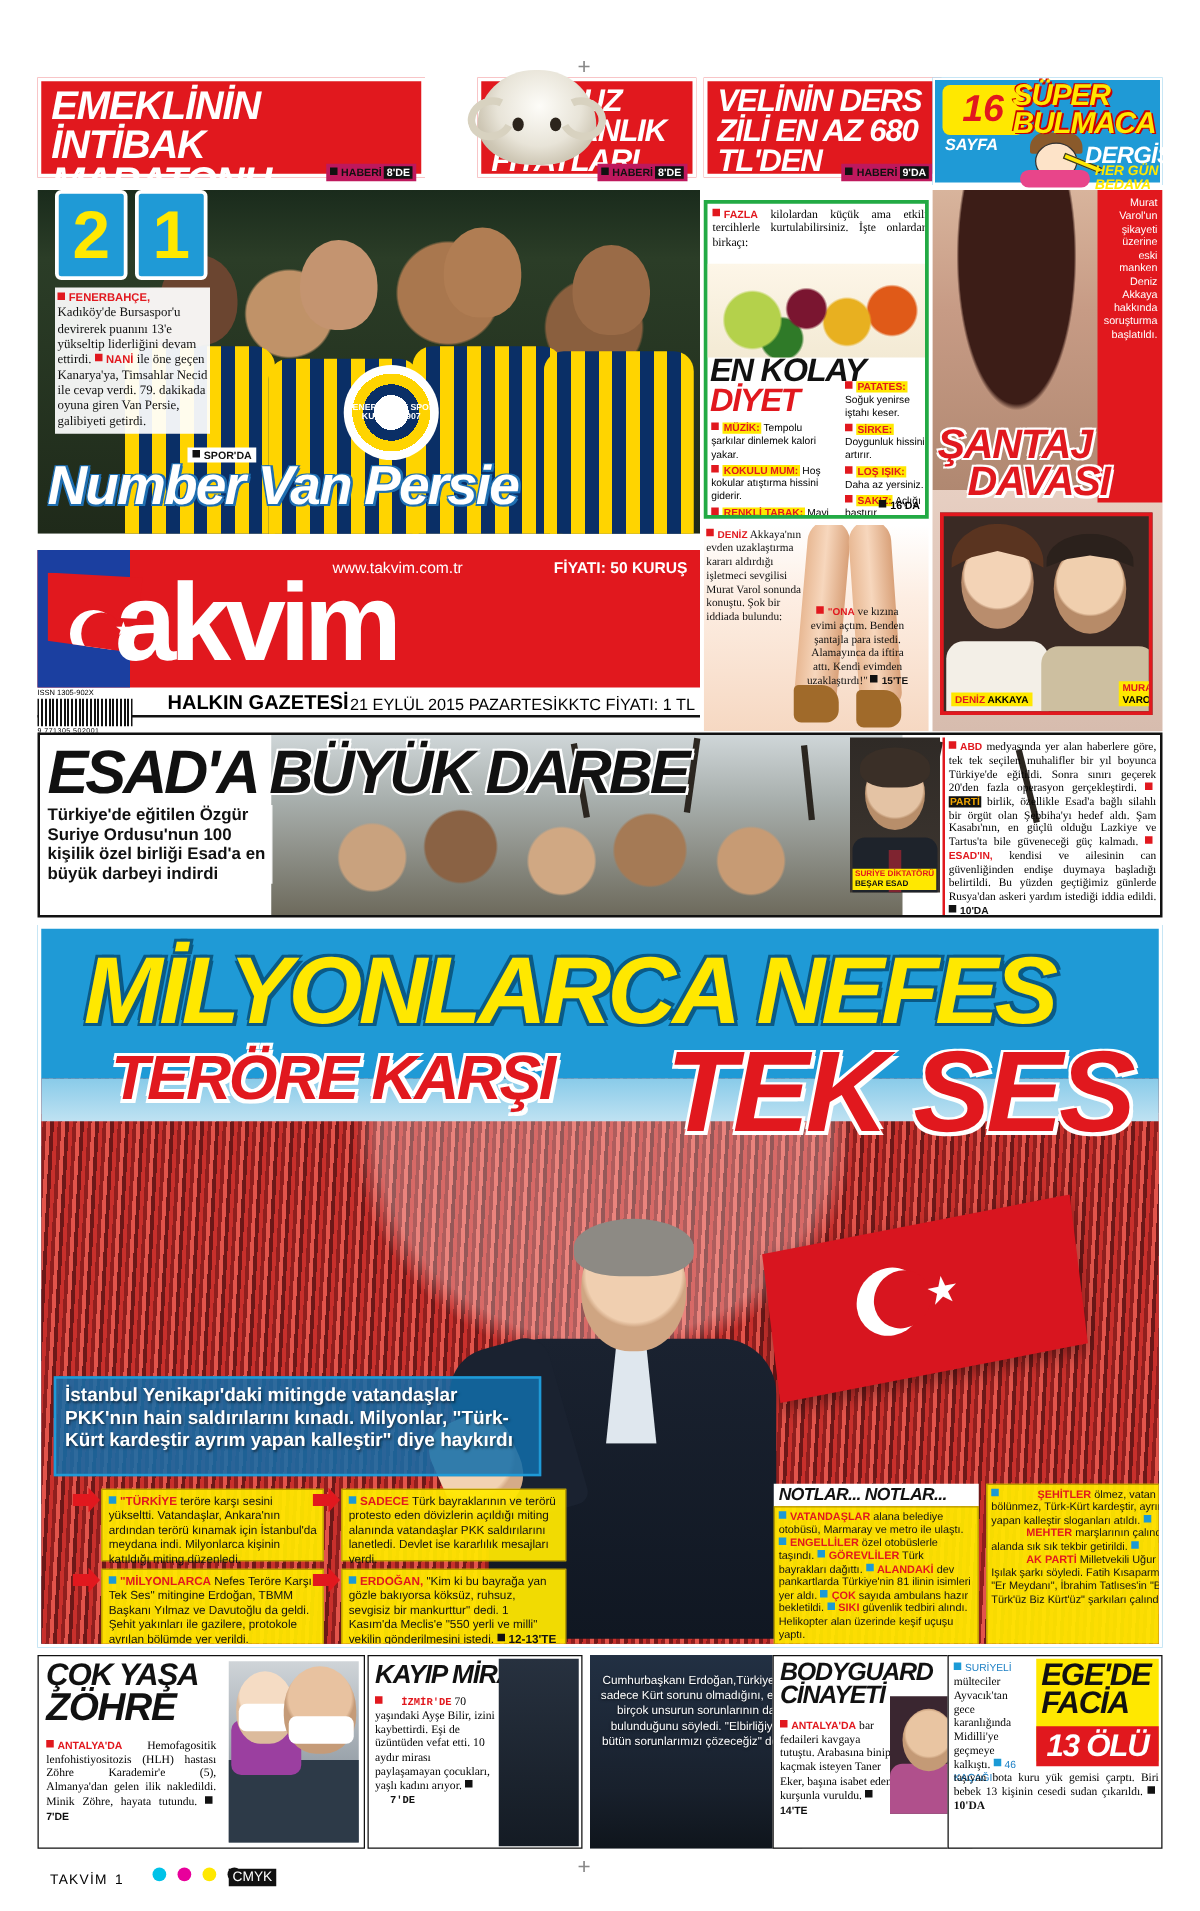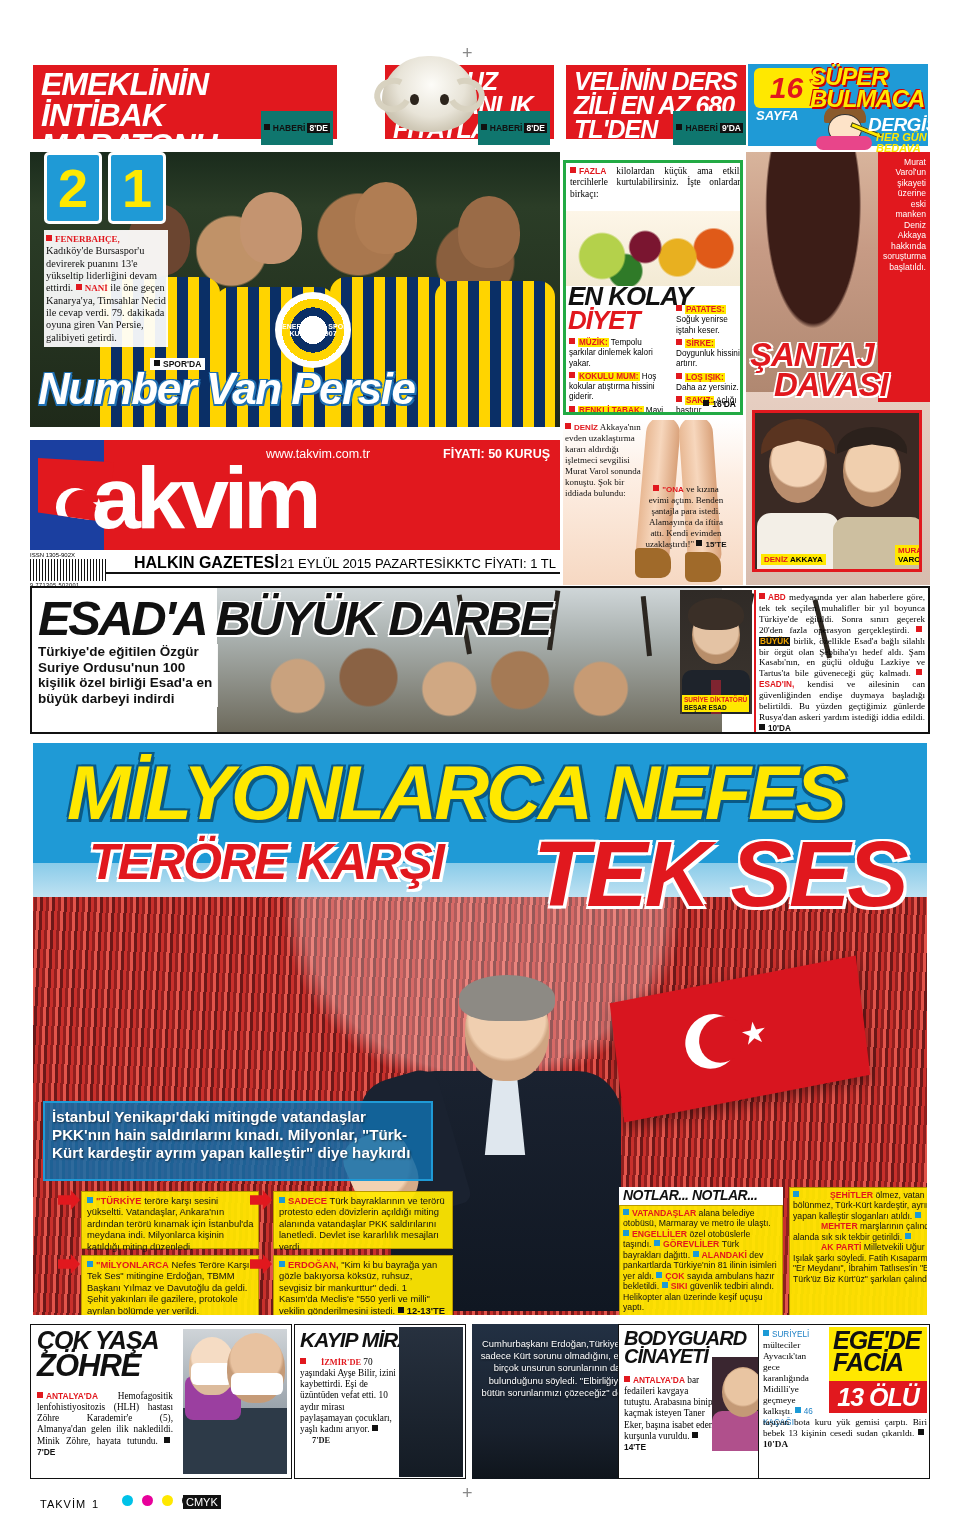--- a/index.html
+++ b/index.html
@@ -21,22 +21,22 @@
   
   #topstrip { position:absolute; left:30px; top:62px; width:900px; height:88px; }
 
   .tban { position:absolute; background:#e1181e; border:3px solid #ffffff;
           color:#fff; font-weight:bold; font-style:italic; line-height:0.96;
           letter-spacing:-1px; padding:4px 6px 12px 8px; }
   #tban1 { left:0px; top:0px; width:310px; height:80px; font-size:32px; }
   #tban2 { left:352px; top:0px; width:175px; height:80px; font-size:25px; }
   #tban3 { left:533px; top:0px; width:190px; height:80px; font-size:25px; }
 
-  .haberi { position:absolute; bottom:-6px; right:4px; background:#0f766e; color:#111;
-            font-size:8.5px; font-style:normal; font-weight:bold; padding:13px 3px;
+  .haberi { position:absolute; bottom:-6px; right:4px; background:#be185d; color:#111;
+            font-size:8.5px; font-style:normal; font-weight:bold; padding:3px 3px;
             letter-spacing:0; white-space:nowrap; }
   .haberi .pg { background:#111; color:#fff; padding:0 2px; margin-left:2px;}
 
   
   #sheep { position:absolute; left:352px; top:-6px; width:95px; height:76px;
            background: radial-gradient(ellipse at 52% 38%, #fdfcf8 0%, #e8e4d8 48%, #cfc8b6 70%, #b7ae99 100%);
            border-radius: 48% 48% 45% 45%/58% 58% 42% 42%; z-index:5;}
   #sheep:before{ content:""; position:absolute; left:-8px; top:22px; width:26px; height:22px;
            border:6px solid #d8d2c0; border-radius:50%; border-right-color:transparent; transform:rotate(-18deg);}
   #sheep:after { content:""; position:absolute; right:-8px; top:22px; width:26px; height:22px;
@@ -94,21 +94,21 @@
   .scorebox { position:absolute; top:0px; width:58px; height:72px; background:#1f9ad6;
               border:3px solid #fff; border-radius:5px; color:#ffe800; font-weight:bold;
               font-size:54px; text-align:center; line-height:66px; }
   #sc2 { left:14px; }
   #sc1 { left:78px; }
 
   
   #fenerText { position:absolute; left:14px; top:78px; width:124px;
                font-family:"Liberation Serif", serif; font-size:10.3px; line-height:1.2;
                color:#111; background:rgba(255,255,255,0.93); padding:3px 2px;}
-  #fenerText b { color:#e1181e; font-family:Liberation Serif, serif; font-size:9px;}
+  #fenerText b { color:#e1181e; font-family:Liberation Sans, sans-serif; font-size:9px;}
   #spordaTag { position:absolute; left:120px; top:206px; background:#fff; color:#111;
                font-size:8.5px; font-weight:bold; padding:1px 4px;}
 
   
   #nvp { position:absolute; left:30px; top:360px; width:530px; height:58px;
          color:#fff; font-weight:bold; font-style:italic; font-size:44px;
          letter-spacing:-1.5px; padding-left:8px; line-height:58px;
          text-shadow: 2px 2px 0 #1f6fb2, -1px -1px 0 #1f6fb2, 2px -1px 0 #1f6fb2, -1px 2px 0 #1f6fb2;}
 
   
@@ -338,21 +338,21 @@
   #b1mask{ position:absolute; left:8px; top:34px; width:42px; height:22px; background:#fff; border-radius:6px;}
   #b1man { position:absolute; right:2px; top:4px; width:58px; height:70px;
      background:radial-gradient(circle at 50% 36%,#e8c2a0 0 25px,#c59b78 28px); border-radius:50% 50% 44% 44%;}
   #b1mask2{position:absolute; right:4px; top:44px; width:52px; height:22px; background:#fff; border-radius:6px;}
   #b1shirt{position:absolute; left:0; bottom:0; width:104px; height:66px; background:#2d3a48;}
   #b1purple{position:absolute; left:2px; bottom:54px; width:56px; height:44px; background:#9b3fa0; border-radius:8px;}
 
   #t2 { position:absolute; left:5px; top:6px; font-size:21px;}
   #b2txt { position:absolute; left:5px; top:32px; width:96px; font-family:"Liberation Serif",serif;
            font-size:9.3px; line-height:1.2;}
-  #b2txt b{font-family:Liberation Serif, serif;font-size:8.4px;color:#e1181e;padding-left:12px;}
+  #b2txt b{font-family:Liberation Mono, monospace;font-size:8.4px;color:#e1181e;padding-left:12px;}
   #b2photo{ position:absolute; right:2px; top:2px; width:64px; height:150px;
             background:linear-gradient(180deg,#27313f,#141b24);}
 
   #bc3inner { position:absolute; inset:0; background:linear-gradient(180deg,#223043 0%,#18202c 70%,#0f151c 100%);}
   #b3txt { position:absolute; left:4px; top:14px; width:162px; color:#fff; font-size:9.4px;
            line-height:1.3; text-align:center; text-shadow:0 1px 2px rgba(0,0,0,0.6);}
 
   #t4 { position:absolute; left:5px; top:4px; font-size:20px;}
   #t4 .l2{display:block;}
   #b4txt { position:absolute; left:5px; top:50px; width:92px; font-family:"Liberation Serif",serif;
@@ -571,21 +571,21 @@
       <div id="epTie"></div>
       <div id="epFace"></div>
       <div id="epHair"></div>
       <div id="epCap">
         <span class="r">SURİYE DİKTATÖRÜ</span><br>
         <span>BEŞAR ESAD</span>
       </div>
     </div>
     <div id="esadRight">
       <span class="sq"></span><b>ABD</b><span> medyasında yer alan haberlere göre, tek tek seçilen muhalifler bir yıl boyunca Türkiye'de eğitildi. Sonra sınırı geçerek 20'den fazla operasyon gerçekleştirdi.</span>
-      <span class="sq"></span><b class="k">BÜYÜK</b><span> birlik, özellikle Esad'a bağlı silahlı bir örgüt olan Şebbiha'yı hedef aldı. Şam Kasabı'nın, en güçlü olduğu Lazkiye ve Tartus'ta bile güveneceği güç kalmadı.</span>
+      <span class="sq"></span><b class="k">PARTİ</b><span> birlik, özellikle Esad'a bağlı silahlı bir örgüt olan Şebbiha'yı hedef aldı. Şam Kasabı'nın, en güçlü olduğu Lazkiye ve Tartus'ta bile güveneceği güç kalmadı.</span>
       <span class="sq"></span><b>ESAD'IN,</b><span> kendisi ve ailesinin can güvenliğinden endişe duymaya başladığı belirtildi. Bu yüzden geçtiğimiz günlerde Rusya'dan askeri yardım istediği iddia edildi.</span>
       <span class="sqk"></span><b style="color:#111">10'DA</b>
     </div>
   </div>
 
   <div id="main">
     <div id="mainPhoto"></div>
     <div id="mainSky"></div>
     <div id="flagBig">
       <div id="flagBigMoon"></div>

